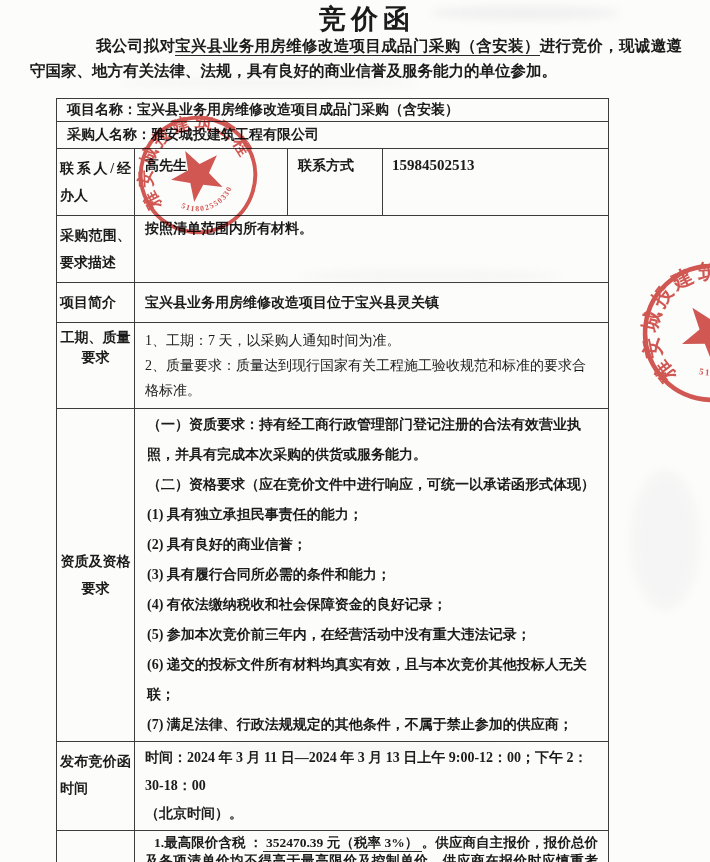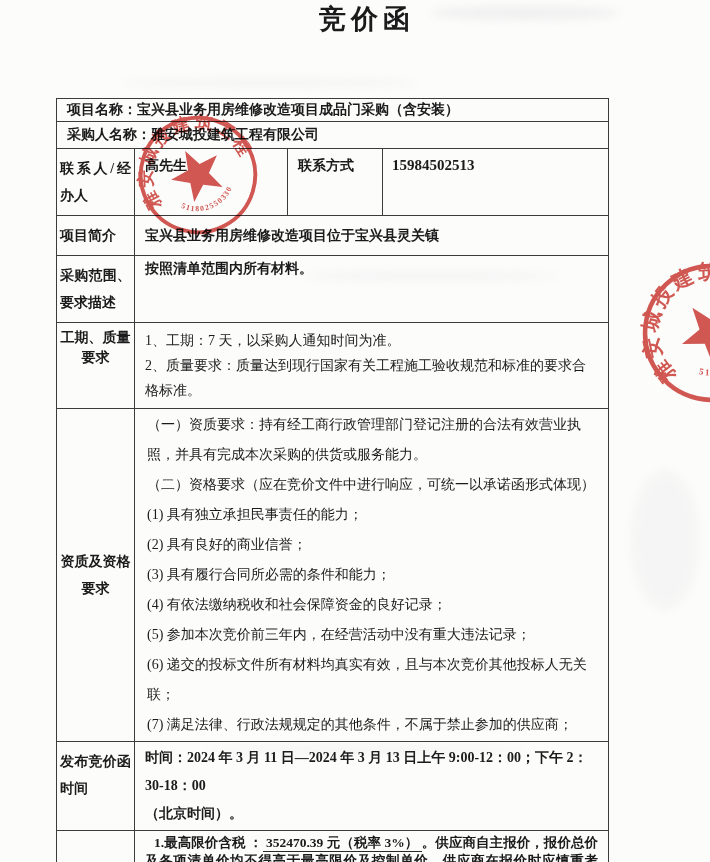--- a/index.html
+++ b/index.html
@@ -17,41 +17,42 @@
   .lab{font-weight:700;padding:6px 3px;line-height:27px;text-align:justify;text-justify:inter-character;}
   .lab.tc{text-align:center;}
   .vc{vertical-align:middle;}
   .fullrow{padding:2px 10px;font-weight:700;vertical-align:middle;}
   .name-cell{padding:8px 10px;font-weight:700;}
   .method-cell{padding:8px 10px;font-weight:700;}
   .phone-cell{padding:8px 9px;font-weight:600;font-size:15px;}
   .con{padding:4px 10px;font-weight:700;}
   .con-profile{vertical-align:middle;padding:2px 10px;font-weight:700;}
   .con-sched{padding:5px 10px;line-height:25px;font-weight:400;}
-  .con-qual{padding:1px 12px;line-height:30px;font-weight:400;}
+  .con-qual{padding:1px 12px;line-height:30px;font-weight:700;}
   .con-time{padding:2px 10px;line-height:28px;font-weight:700;}
   .con-quote{padding:3px 10px;line-height:17.5px;font-size:13.5px;font-weight:600;text-align:justify;}
   .con-quote p{margin:0;text-indent:9px;}
   .sched-lab{line-height:20px;padding-top:5px;}
   .stamp{position:absolute;color:#cb3a34;opacity:.85;mix-blend-mode:multiply;pointer-events:none;}
   .stamp svg{width:100%;height:100%;overflow:visible;}
   .stamp1{left:133px;top:110px;width:130px;height:130px;transform:rotate(-28deg);}
   .stamp2{left:636px;top:257px;width:152px;height:152px;transform:rotate(-38deg);}
   .seal-text{font-family:"Liberation Serif","DejaVu Serif",serif;font-weight:700;fill:currentColor;}
   .art{position:absolute;background:#878c91;border-radius:50%;filter:blur(4px);pointer-events:none;}
   .edge{position:absolute;right:7px;top:0;width:3px;height:862px;background:rgba(110,110,110,.13);
         filter:blur(1px);pointer-events:none;}
 </style>
 </head>
 <body>
 
 <div class="page">
 
   <h1 class="title">竞价函</h1>
 
+  <p class="intro"><span>我公司拟对</span><span class="ul">宝兴县业务用房维修改造项目成品门采购（含安装）</span><span>进行竞价，现诚邀遵守国家、地方有关法律、法规，具有良好的商业信誉及服务能力的单位参加。</span></p>
 
   <table class="grid">
     <colgroup>
       <col style="width:78px">
         <col style="width:153px">
         <col style="width:95px">
         <col style="width:226px">
     </colgroup>
     <tbody>
         <tr style="height:23px">
@@ -59,27 +60,27 @@
     </tr>
     <tr style="height:27px">
       <td colspan="4" class="fullrow"><span>采购人名称：</span><span>雅安城投建筑工程有限公司</span></td>
     </tr>
     <tr style="height:64px">
       <td class="lab">联系人/经办人</td>
       <td class="name-cell">高先生</td>
       <td class="method-cell">联系方式</td>
       <td class="phone-cell">15984502513</td>
     </tr>
+    <tr style="height:63px">
+      <td class="lab">采购范围、要求描述</td>
+      <td colspan="3" class="con">按照清单范围内所有材料。</td>
+    </tr>
     <tr style="height:30px">
       <td class="lab">项目简介</td>
       <td colspan="3" class="con-profile">宝兴县业务用房维修改造项目位于宝兴县灵关镇</td>
-    </tr>
-    <tr style="height:63px">
-      <td class="lab">采购范围、要求描述</td>
-      <td colspan="3" class="con">按照清单范围内所有材料。</td>
     </tr>
     <tr style="height:57px">
       <td class="lab tc sched-lab">工期、质量要求</td>
       <td colspan="3" class="con-sched">
         <div>1、工期：7 天，以采购人通知时间为准。</div>
         <div>2、质量要求：质量达到现行国家有关工程施工验收规范和标准的要求合格标准。</div>
       </td>
     </tr>
     <tr style="height:301px">
       <td class="lab tc vc">资质及资格要求</td>

